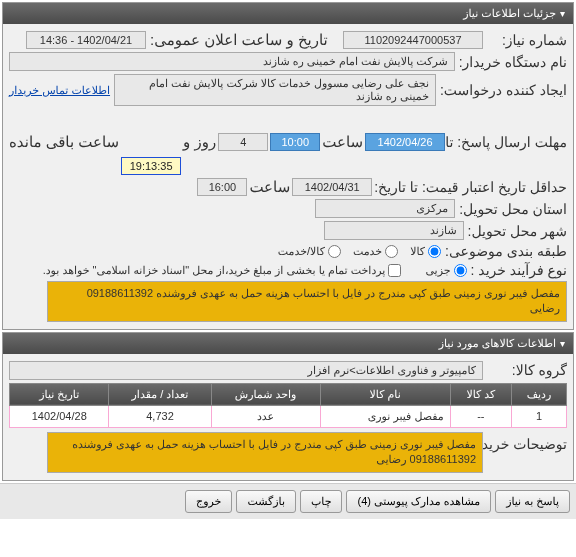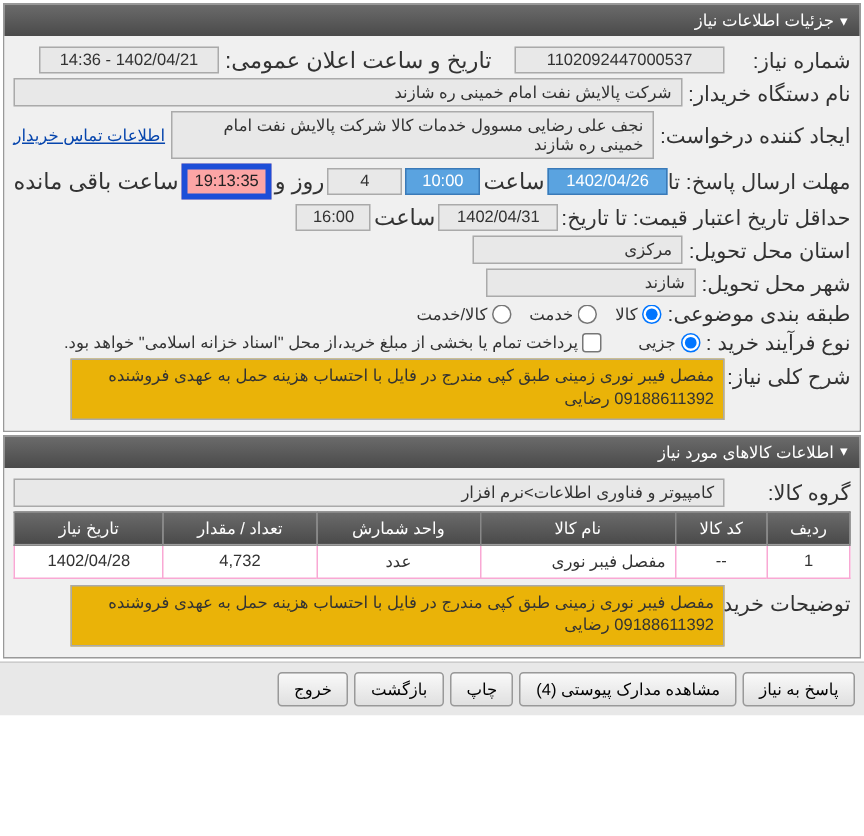--- a/index.html
+++ b/index.html
@@ -55,23 +55,24 @@
     align-items: center;
     justify-content: center;
   }
   .field-wide { flex: 1; }
   .highlight-blue {
     background: #5aa3e0;
     color: #fff;
     border: 1px solid #3a7ab8;
   }
   .highlight-green {
-    background: #fca5a5;
-    border: 4px solid #1d4ed8;
+    background: #fef9c3;
+    border: 1px solid #1d4ed8;
     color: #222;
+    margin-top: 48px;
   }
   .radio-group {
     display: flex;
     gap: 12px;
     align-items: center;
   }
   .radio-item {
     display: flex;
     align-items: center;
     gap: 3px;
@@ -216,21 +217,20 @@
           <span>جزیی</span>
         </label>
       </div>
       <label class="radio-item" style="margin-right:20px">
         <input type="checkbox" style="">
         <span>پرداخت تمام یا بخشی از مبلغ خرید،از محل "اسناد خزانه اسلامی" خواهد بود.</span>
       </label>
     </div>
 
     <div class="row" style="align-items:flex-start">
-      <span class="label" style="padding-top:4px">شرح کلی نیاز:</span>
       <div class="textarea-box">مفصل فیبر نوری زمینی طبق کپی مندرج در فایل با احتساب هزینه حمل به عهدی فروشنده 09188611392 رضایی</div>
     </div>
 
   </div>
 </div>
 
 <div class="panel">
   <div class="panel-header">
     <span class="chevron">▾</span>
     <span>اطلاعات كالاهای مورد نیاز</span>

